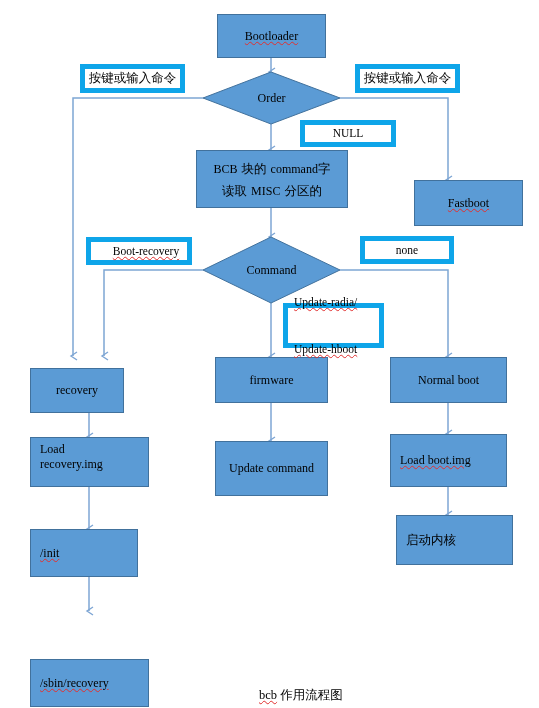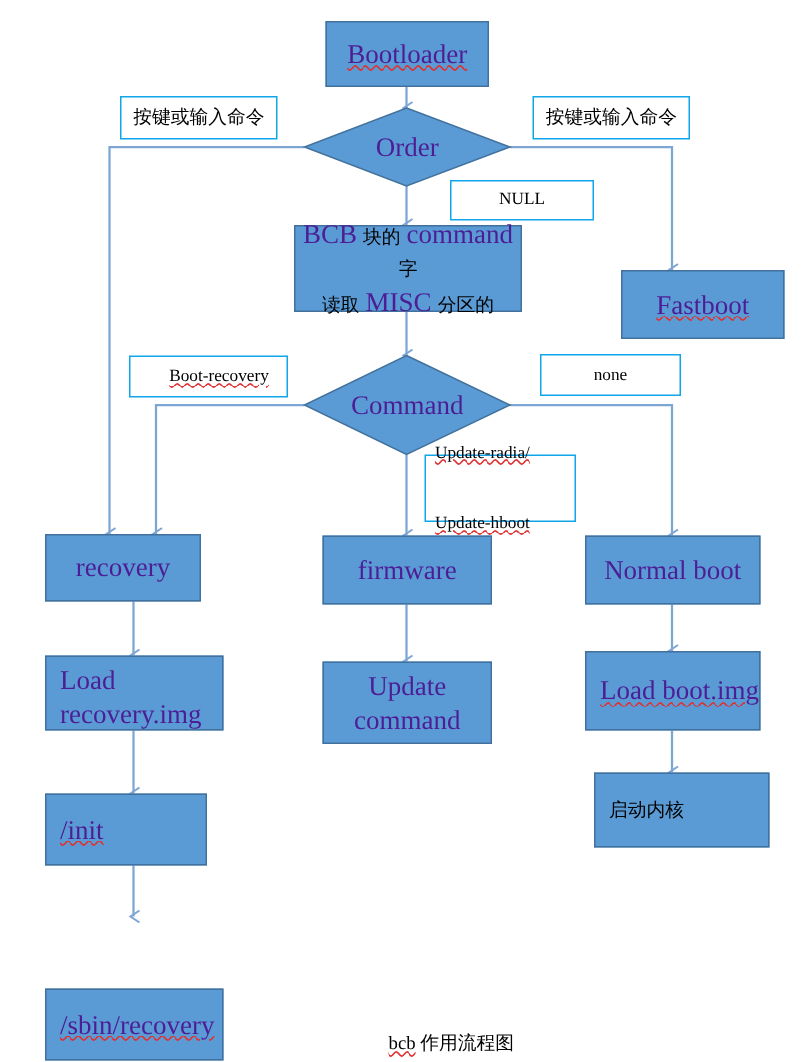--- a/index.html
+++ b/index.html
@@ -2,33 +2,33 @@
 <html><head>
 <meta charset="utf-8">
 <style>
   html,body{margin:0;padding:0;background:#ffffff;}
   body{width:539px;height:708px;position:relative;overflow:hidden;
        font-family:"Liberation Serif",serif;}
   #canvas{position:absolute;left:0;top:0;width:539px;height:708px;}
 
   .node-label{
     font-family:"Liberation Serif",serif;
-    font-size:18px;color:#4c1d95;
+    font-size:12px;color:#000000;
     line-height:1.25;
     pointer-events:none;
   }
   .tag-label{
     font-family:"Liberation Serif",serif;
     font-size:11.5px;color:#000;
     line-height:1.3;
     text-align:center;
   }
   .tag-box{
     position:absolute;
-    border:1px solid #0ea5e9;
+    border:5px solid #0ea5e9;
     background:#ffffff;
     box-sizing:border-box;
     display:flex;align-items:center;justify-content:center;
   }
   .tag-box.two-line{align-items:center;}
   .proc-box{
     position:absolute;
     background:#5B9BD5;
     border:1px solid #41719C;
     box-sizing:border-box;
@@ -133,21 +133,21 @@
 <div class="proc-box" style="left:414px;top:180px;width:109px;height:46px;">
   <div class="txt node-label">
       <span class="squiggle">Fastboot</span>
     </div>
 </div>
 
 <div class="diamond-label node-label" style="left:203px;top:258px;width:137px;height:24px;">
   <span>Command</span>
 </div>
 
-<div class="proc-box" style="left:30px;top:356px;width:104px;height:45px;">
+<div class="proc-box" style="left:30px;top:368px;width:94px;height:45px;">
   <div class="txt node-label">
       <span>recovery</span>
     </div>
 </div>
 
 <div class="proc-box" style="left:215px;top:357px;width:113px;height:46px;">
   <div class="txt node-label">
       <span>firmware</span>
     </div>
 </div>

